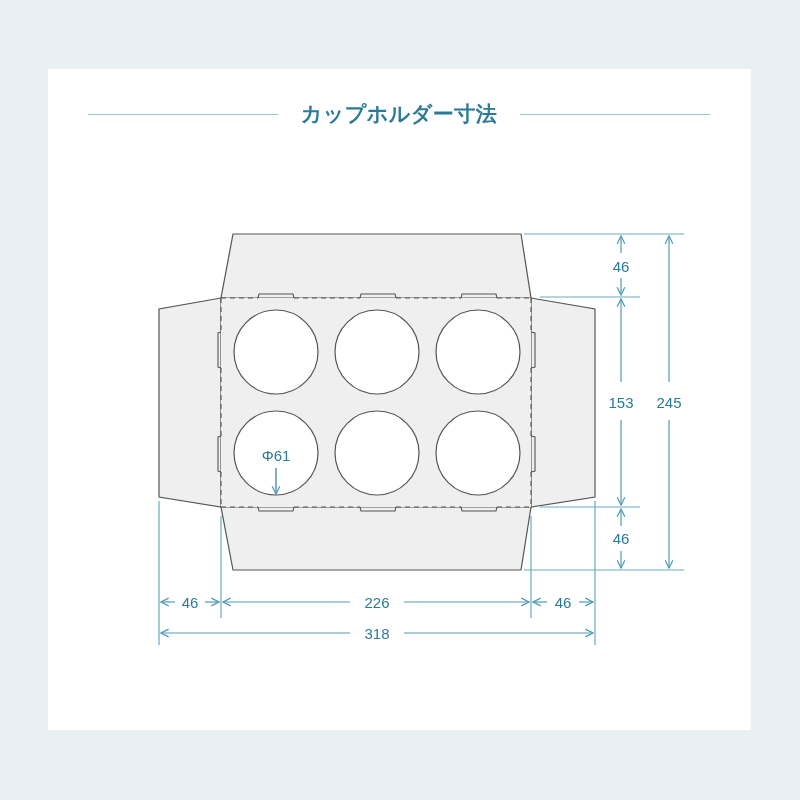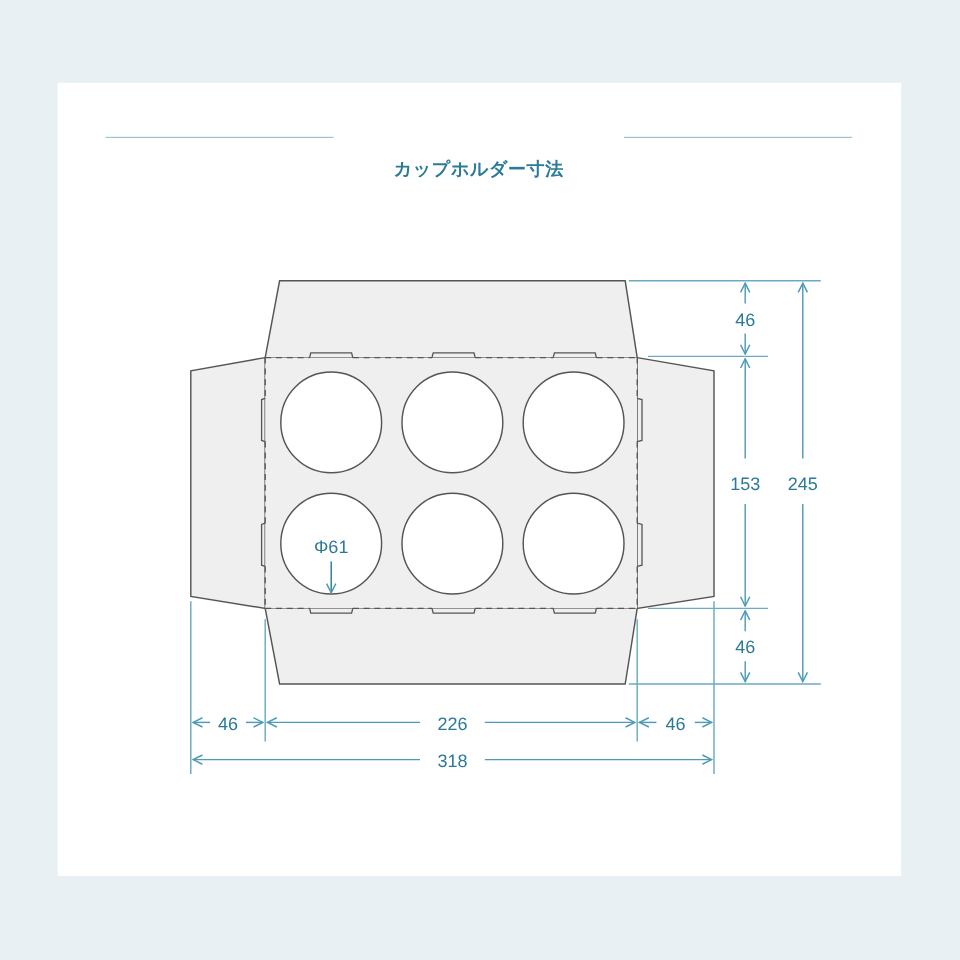--- a/index.html
+++ b/index.html
@@ -27,26 +27,25 @@
     height: 1px;
     background: #9cc4d2;
   }
   .title-line.left { left: 88px; width: 190px; }
   .title-line.right { left: 520px; width: 190px; }
   .title-text {
     position: absolute;
     left: 278px; width: 242px;
     top: 99px;
     text-align: center;
-    font-size: 15px;
+    font-size: 21px;
     font-weight: bold;
     color: #2b7a98;
     letter-spacing: 0.5px;
     line-height: 30px;
-    margin-top: 28px;
   }
   svg.diagram {
     position: absolute;
     left: 0; top: 0;
   }
   .dim-text {
     font-family: "Liberation Sans", "DejaVu Sans", sans-serif;
     font-size: 15px;
     fill: #2b7a98;
   }

